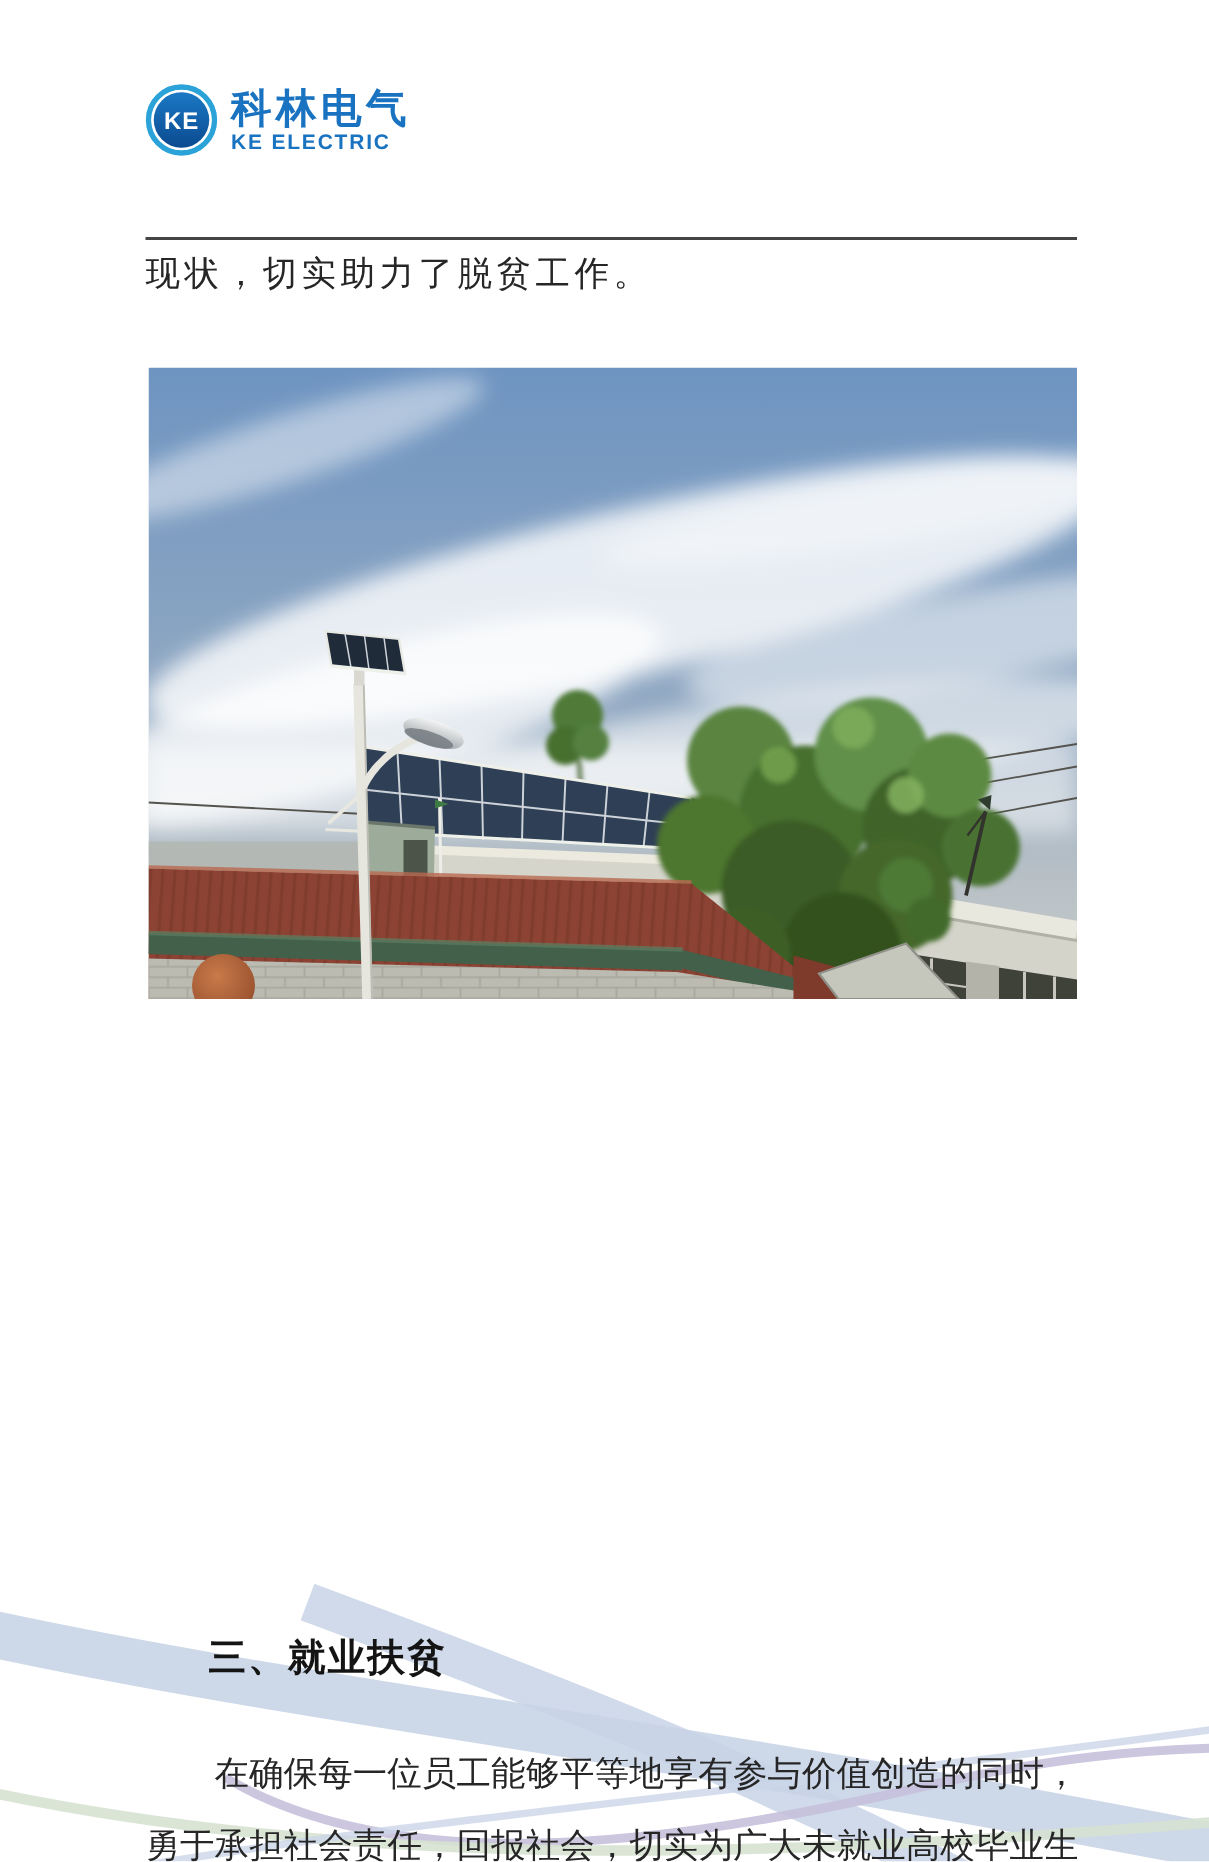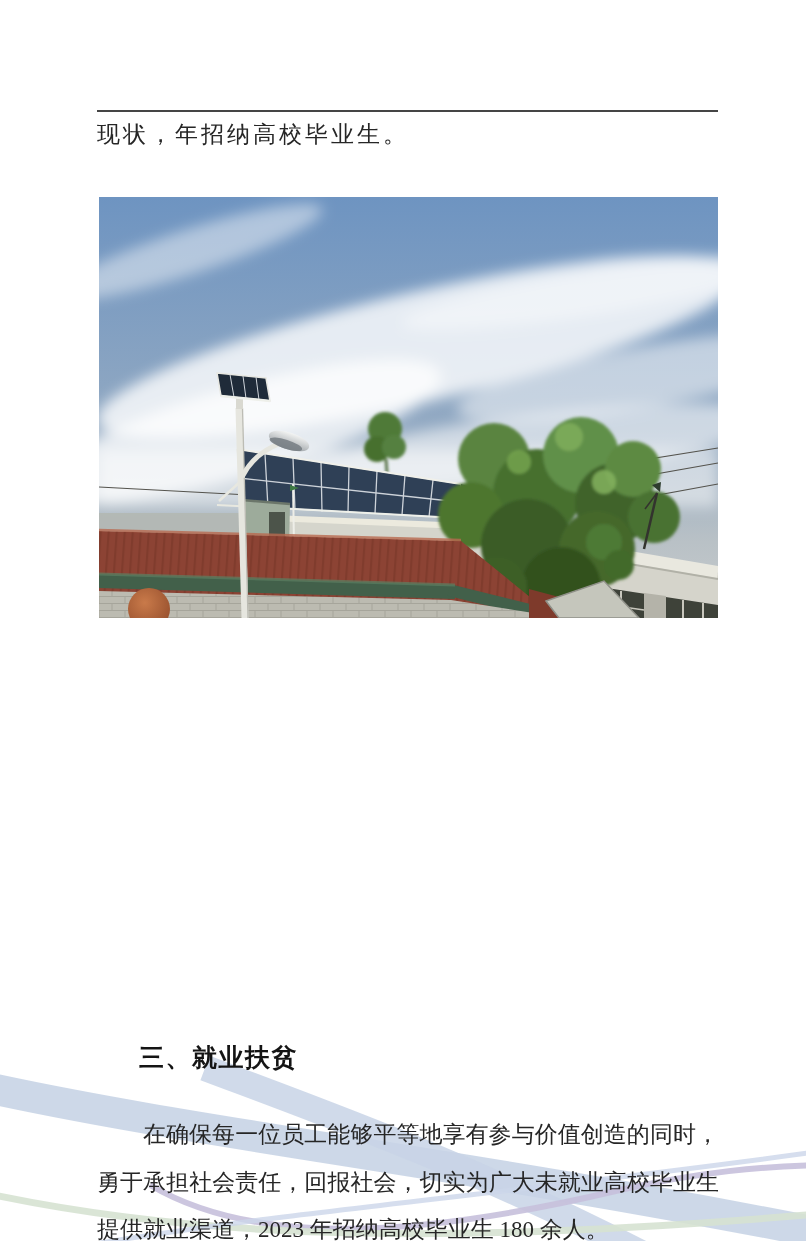--- a/index.html
+++ b/index.html
@@ -52,23 +52,43 @@
 <div class="page">
 
   <svg class="swoosh" viewBox="0 0 806 1241" aria-hidden="true">
     <path d="M -25 1085 C 200 1135, 450 1160, 830 1235" fill="none" stroke-width="31" stroke-linecap="butt" opacity="0.9" stroke="#c8d4e6"></path>
     <path d="M 205 1068 C 330 1115, 470 1165, 645 1255" fill="none" stroke-width="26" opacity="0.85" stroke="#c8d4e6"></path>
     <path d="M 150 1185 C 260 1250, 430 1235, 620 1190 C 700 1172, 760 1166, 830 1165" fill="none" stroke-width="6" opacity="0.9" stroke="#c7c0db"></path>
     <path d="M -20 1192 C 200 1240, 450 1246, 830 1213" fill="none" stroke-width="7" opacity="0.9" stroke="#d6e2d2"></path>
     <path d="M 100 1243 C 300 1210, 520 1193, 830 1150" fill="none" stroke-width="5" opacity="0.8" stroke="#ccd6ea"></path>
   </svg>
 
+  <header class="header above">
+    <div class="logo-row">
+      <svg class="logo-mark" viewBox="0 0 48 48">
+        <defs>
+          <linearGradient id="logoG" x1="0" y1="0" x2="0" y2="1">
+            <stop offset="0" stop-color="#1b79c4"></stop>
+              <stop offset="1" stop-color="#0b4a90"></stop>
+          </linearGradient>
+        </defs>
+        <circle cx="24" cy="24" r="22" fill="none" stroke-width="3.6" stroke="#2ba3d8"></circle>
+        <circle cx="24" cy="24" r="20" fill="#ffffff"></circle>
+        <circle cx="24" cy="24" r="18.5" fill="url(#logoG)"></circle>
+        <text x="24" y="30" text-anchor="middle" font-family="Liberation Sans, sans-serif" font-weight="bold" font-size="16" fill="#ffffff" letter-spacing="0.5">KE</text>
+      </svg>
+      <div>
+        <div class="brand-cn">科林电气</div>
+        <div class="brand-en">KE ELECTRIC</div>
+      </div>
+    </div>
+  </header>
   <div class="header-rule above"></div>
 
-  <p class="intro above">现状，年招纳高校毕业生。</p>
+  <p class="intro above">现状，切实助力了脱贫工作。</p>
 
   <figure class="photo above">
     <svg viewBox="0 0 619 421" width="619" height="421" role="img" aria-label="乡村房屋屋顶光伏电站与太阳能路灯">
       <defs>
         <linearGradient id="skyG" x1="0" y1="0" x2="0" y2="1">
           <stop offset="0" stop-color="#6e94c1"></stop>
           <stop offset="0.55" stop-color="#92a9c2"></stop>
           <stop offset="0.82" stop-color="#b9c1c6"></stop>
           <stop offset="1" stop-color="#c8cccd"></stop>
         </linearGradient>

